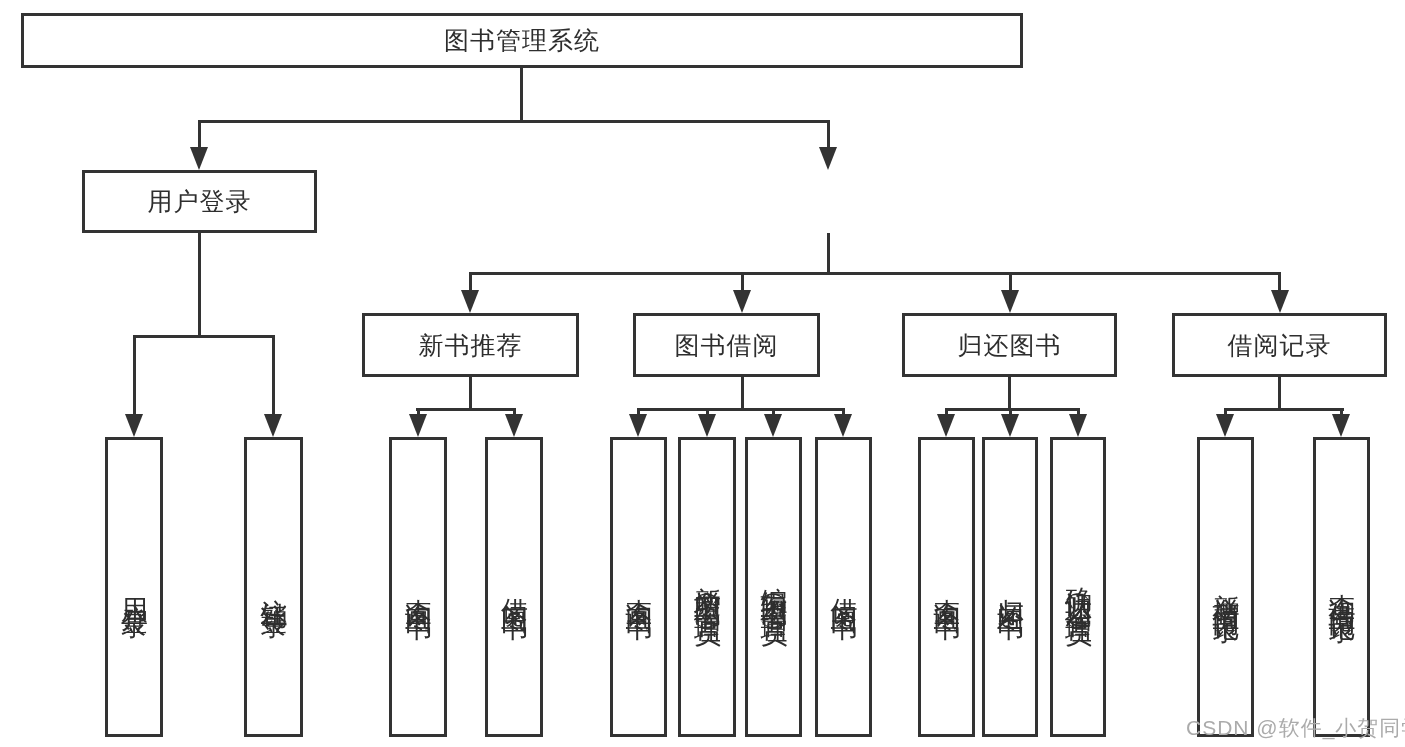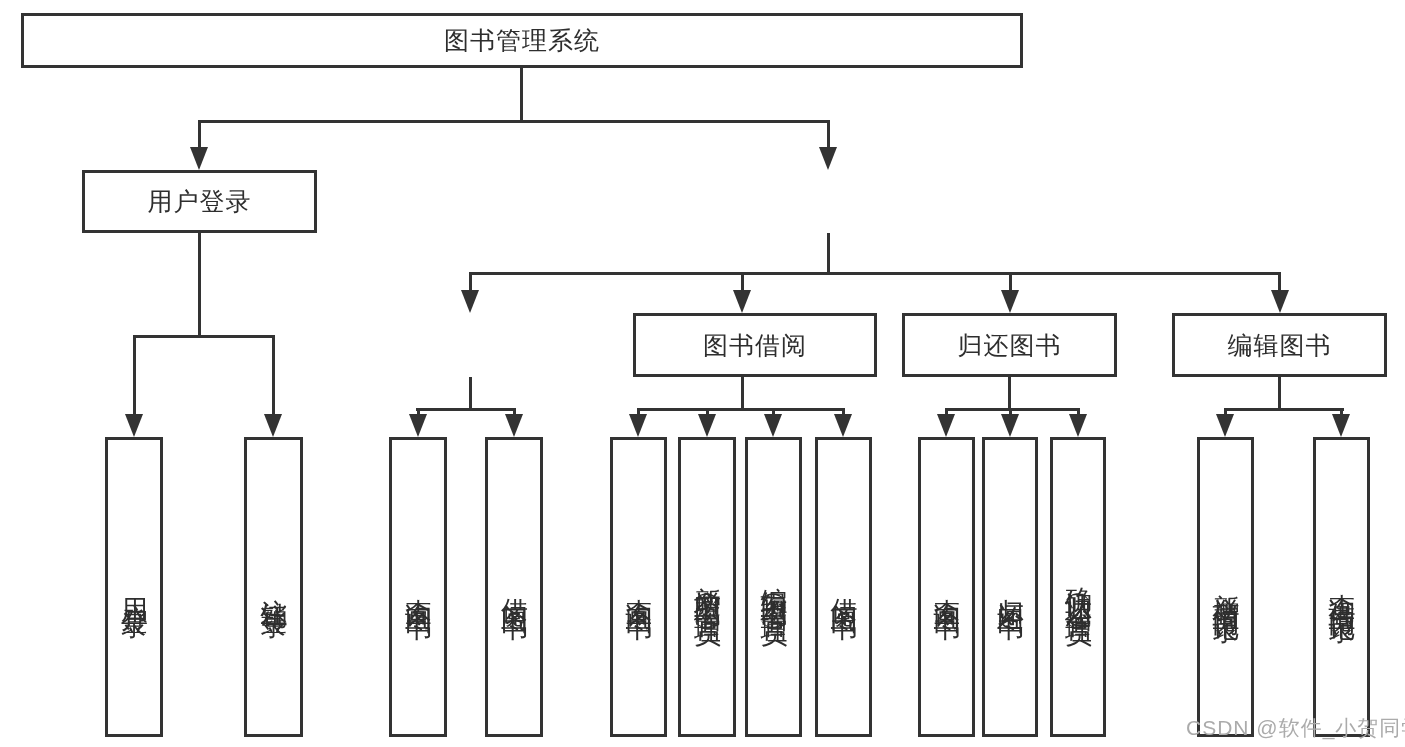--- a/index.html
+++ b/index.html
@@ -88,28 +88,31 @@
   <div class="hline" style="left:469px;top:272px;width:812px;height:3px;"></div>
   <div class="vline" style="left:469px;top:272px;width:3px;height:20px;"></div>
   <div class="vline" style="left:741px;top:272px;width:3px;height:20px;"></div>
   <div class="vline" style="left:1009px;top:272px;width:3px;height:20px;"></div>
   <div class="vline" style="left:1278px;top:272px;width:3px;height:20px;"></div>
   <div class="arrow" style="left:461px;top:290px;"></div>
   <div class="arrow" style="left:733px;top:290px;"></div>
   <div class="arrow" style="left:1001px;top:290px;"></div>
   <div class="arrow" style="left:1271px;top:290px;"></div>
 
-  <div class="box" style="left:633px;top:313px;width:244px;height:64px;">
+  <div class="box" style="left:362px;top:313px;width:217px;height:64px;">
+    <span>新书推荐</span>
+  </div>
+  <div class="box" style="left:633px;top:313px;width:187px;height:64px;">
     <span>图书借阅</span>
   </div>
   <div class="box" style="left:902px;top:313px;width:215px;height:64px;">
     <span>归还图书</span>
   </div>
   <div class="box" style="left:1172px;top:313px;width:215px;height:64px;">
-    <span>编辑图书</span>
+    <span>借阅记录</span>
   </div>
 
   <div class="vline" style="left:469px;top:377px;width:3px;height:33px;"></div>
   <div class="hline" style="left:416px;top:408px;width:100px;height:3px;"></div>
   <div class="vline" style="left:417px;top:408px;width:3px;height:10px;"></div>
   <div class="vline" style="left:513px;top:408px;width:3px;height:10px;"></div>
   <div class="arrow" style="left:409px;top:414px;"></div>
   <div class="arrow" style="left:505px;top:414px;"></div>
 
   <div class="vline" style="left:741px;top:377px;width:3px;height:33px;"></div>

